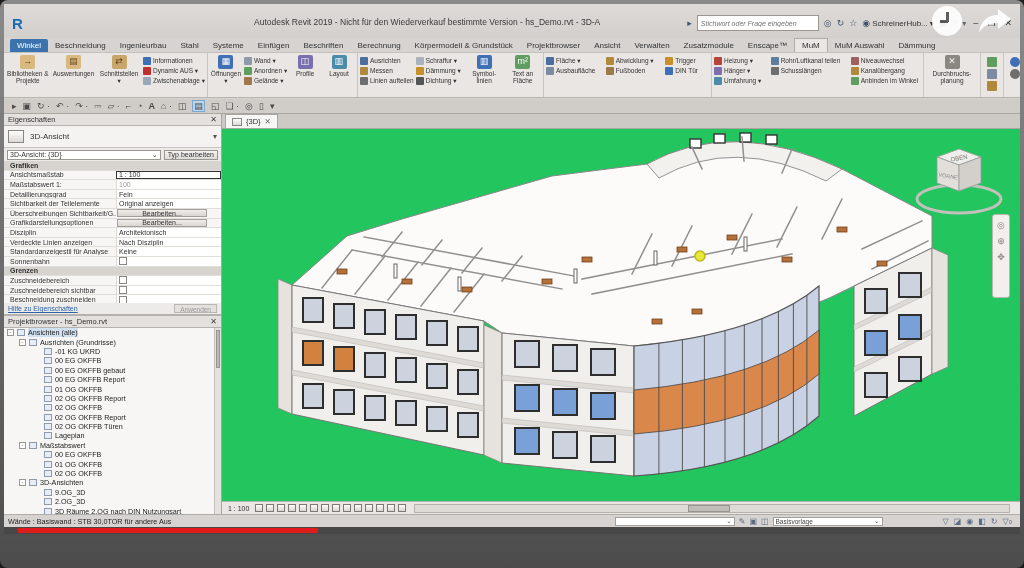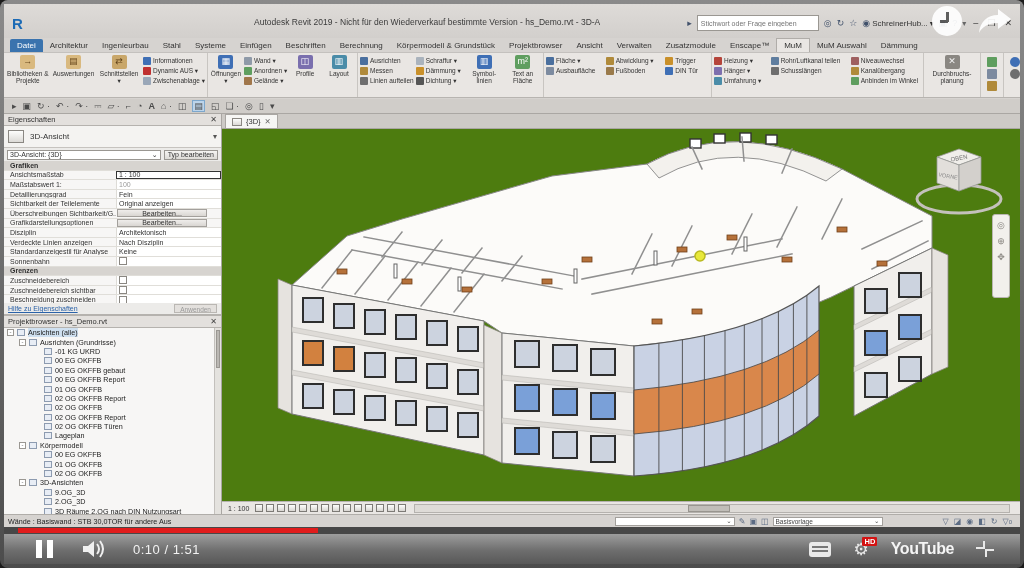--- a/index.html
+++ b/index.html
@@ -4,21 +4,21 @@
 <style>
   html,body{margin:0;padding:0;background:#1c1c1c;}
   *{box-sizing:border-box;font-family:"Liberation Sans",sans-serif;}
   .stage{position:relative;width:1024px;height:568px;background:linear-gradient(#8a8a8a,#4c4c4c);border-radius:8px;overflow:hidden;}
   
   .revit{position:absolute;left:4px;top:4px;right:4px;height:523px;background:#d6d3d0;overflow:hidden;}
   .titlebar{position:absolute;left:0;top:0;right:0;height:34px;background:linear-gradient(#dedbd8,#d2cfcc);}
   .rlogo{position:absolute;left:8px;top:12px;width:18px;height:16px;color:#1b6ab5;font-weight:700;font-size:15px;line-height:16px;}
   .wtitle{position:absolute;left:250px;right:420px;top:13px;text-align:center;font-size:8.5px;color:#3a3a3a;white-space:nowrap;overflow:hidden;}
   .tb-right{position:absolute;right:6px;top:11px;display:flex;align-items:center;gap:5px;font-size:8px;color:#444;}
-  .searchbox{width:122px;height:16px;border:1px solid #9a9792;background:#fff;font-size:7px;color:#888;padding:0 3px;}
+  .searchbox{width:122px;height:16px;border:1px solid #9a9792;background:#fff;font-size:7px;font-style:italic;color:#888;padding:0 3px;}
   .tbico{font-size:9px;color:#41516b;cursor:default;}
   .winbtn{font-size:9px;color:#333;padding:0 2px;}
   .acct{display:flex;align-items:center;gap:2px;color:#333;}
   
   .tabrow{position:absolute;left:0;top:34px;right:0;height:14px;display:flex;align-items:flex-end;padding-left:6px;background:#d6d3d0;}
   .tab{font-size:8px;color:#333;padding:2px 7px 2px 7px;white-space:nowrap;}
   .tab.file{background:#3a73ae;color:#fff;border-radius:2px 2px 0 0;}
   .tab.active{background:#e9e6e3;border:1px solid #b0ada9;border-bottom:none;}
   
   .ribbon{position:absolute;left:0;top:48px;right:0;height:46px;background:#e9e6e3;border-top:1px solid #c4c1be;border-bottom:1px solid #b7b4b0;display:flex;}
@@ -67,21 +67,21 @@
   .titem .exp{width:7px;height:7px;border:1px solid #9a9792;background:#fff;font-size:6px;line-height:5px;text-align:center;color:#555;margin-right:3px;flex:none;}
   .titem .exp:empty{visibility:hidden;}
   .titem .ticon{width:8px;height:7px;border:1px solid #8d9bb0;background:#e8edf5;margin-right:3px;flex:none;}
   .titem.d0{padding-left:3px;}
   .titem.d1{padding-left:15px;}
   .titem.d2{padding-left:30px;}
   .titem.d0 .lbl{background:#cfe0f0;}
   .vscroll{position:absolute;right:0;top:12px;bottom:0;width:7px;background:#e4e2de;border-left:1px solid #c3c0bc;}
   .vscroll .thumb{position:absolute;left:1px;right:1px;top:2px;height:38px;background:#bbb8b3;border:1px solid #9a9792;}
   
-  .canvas{flex:1;position:relative;background:#4d7c0f;overflow:hidden;}
+  .canvas{flex:1;position:relative;background:#22c55e;overflow:hidden;}
   .viewtabs{position:absolute;left:0;top:0;right:0;height:15px;background:#cdcac6;border-bottom:1px solid #a9a6a2;display:flex;align-items:flex-end;padding-left:3px;}
   .viewtab{height:14px;background:#f6f6f4;border:1px solid #a9a6a2;border-bottom:none;display:flex;align-items:center;gap:4px;font-size:7.5px;color:#333;padding:0 6px;}
   .model{position:absolute;left:0;top:15px;right:0;bottom:13px;}
   .navstrip{position:absolute;right:10px;top:100px;width:18px;height:84px;border:1px solid #b9b6b1;border-radius:3px;background:#f2f0ec;display:flex;flex-direction:column;align-items:center;gap:6px;padding-top:5px;font-size:9px;color:#8a8782;}
   .bottombar{position:absolute;left:0;bottom:0;right:0;height:13px;background:#e9e6e3;border-top:1px solid #b5b2ae;display:flex;align-items:center;font-size:7px;color:#333;}
   .scalebox{padding:0 6px;white-space:nowrap;}
   .vcicons{display:flex;gap:3px;align-items:center;padding-right:8px;}
   .vcicons i{width:8px;height:8px;border:1px solid #7d7a76;background:linear-gradient(#fdfdfc,#d8d5d1);display:inline-block;font-style:normal;}
   .hscroll{flex:1;height:9px;background:#dedbd7;border:1px solid #b5b2ae;position:relative;margin-right:10px;}
   .hscroll .thumb{position:absolute;top:0;bottom:0;left:46%;width:42px;background:#c0bdb8;border:1px solid #98958f;}
@@ -139,22 +139,22 @@
         <span class="tbico">?</span>
           <span style="color:#666">▾</span>
         <span class="winbtn">–</span>
         <span class="winbtn">❒</span>
         <span class="winbtn">✕</span>
       </div>
     </div>
 
     <div class="tabrow">
 
-    <span class="tab file">Datei</span>
-        <span class="tab">Architektur</span>
+    <span class="tab file">Winkel</span>
+        <span class="tab">Beschneidung</span>
         <span class="tab">Ingenieurbau</span>
         <span class="tab">Stahl</span>
         <span class="tab">Systeme</span>
         <span class="tab">Einfügen</span>
         <span class="tab">Beschriften</span>
         <span class="tab">Berechnung</span>
         <span class="tab">Körpermodell &amp; Grundstück</span>
         <span class="tab">Projektbrowser</span>
         <span class="tab">Ansicht</span>
         <span class="tab">Verwalten</span>
@@ -557,21 +557,21 @@
 
               <div class="titem d2">
                 <span class="exp"></span>
                 <span class="ticon"></span>
                 <span class="lbl">Lageplan</span>
               </div>
 
               <div class="titem d1">
                 <span class="exp">-</span>
                 <span class="ticon"></span>
-                <span class="lbl">Körpermodell</span>
+                <span class="lbl">Maßstabswert</span>
               </div>
 
               <div class="titem d2">
                 <span class="exp"></span>
                 <span class="ticon"></span>
                 <span class="lbl">00 EG OKFFB</span>
               </div>
 
               <div class="titem d2">
                 <span class="exp"></span>
@@ -901,32 +901,13 @@
       </div>
     <svg width="34" height="30" viewBox="0 0 34 30">
       <path d="M20,3 L33,13 L20,23 L20,17 C10,17 4,21 1,27 C2,16 9,9 20,9 Z" fill="#fff" opacity="0.92"></path>
     </svg>
   </div>
 
   <div class="yt-progress">
     <div class="yt-played"></div>
   </div>
 
-  <div class="yt-controls">
-    <div class="pausebtn">
-        <i></i>
-        <i></i>
-      </div>
-    <div class="volbtn">
-      <svg width="26" height="22" viewBox="0 0 26 22">
-        <path d="M2,8 L7,8 L13,3 L13,19 L7,14 L2,14 Z" fill="#f0f0f0"></path>
-        <path d="M16,6 Q20,11 16,16 M19,3 Q25,11 19,19" stroke="#f0f0f0" stroke-width="2" fill="none"></path>
-      </svg>
-    </div>
-    <span class="yt-time">0:10 / 1:51</span>
-    <div class="yt-right">
-      <div class="ccbtn"></div>
-      <div class="gear">⚙<span class="hdbadge">HD</span></div>
-      <span class="ytlogo">YouTube</span>
-      <div class="fsbtn"></div>
-    </div>
-  </div>
 </div>
 
 </body></html>

